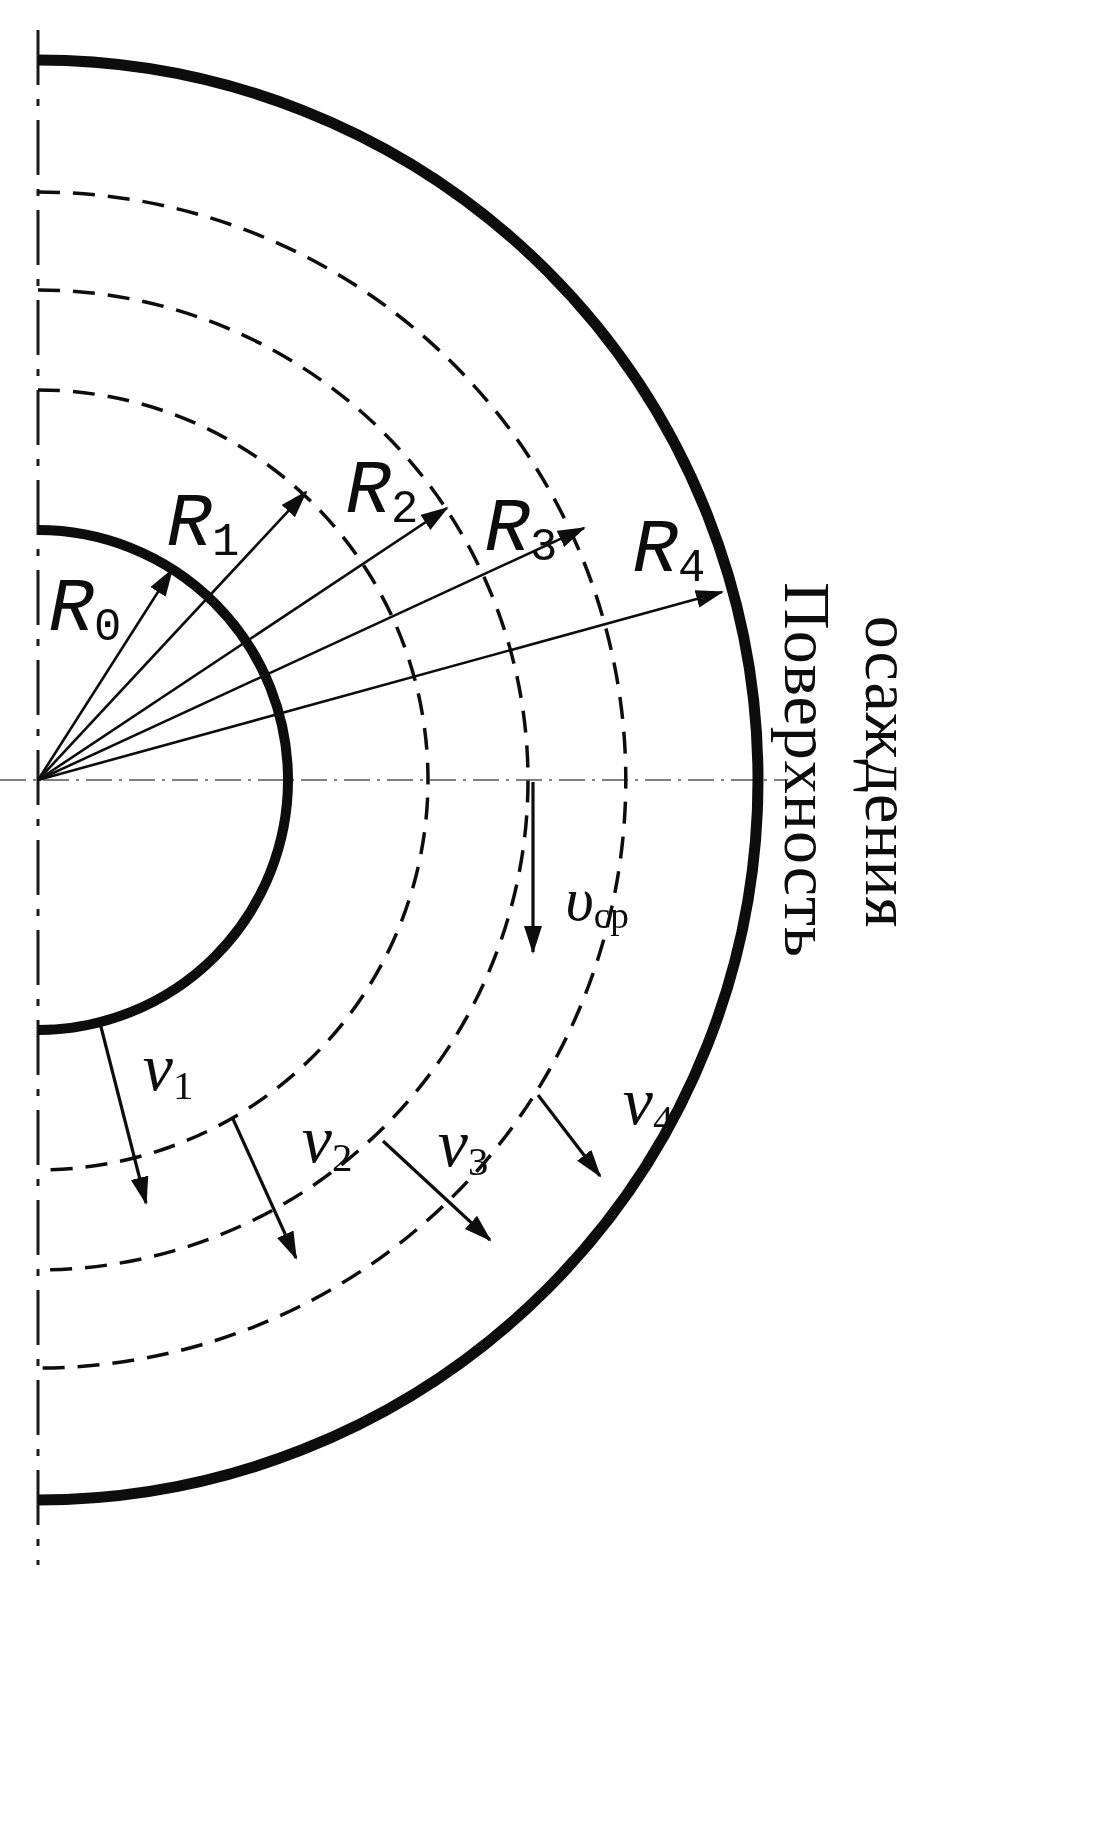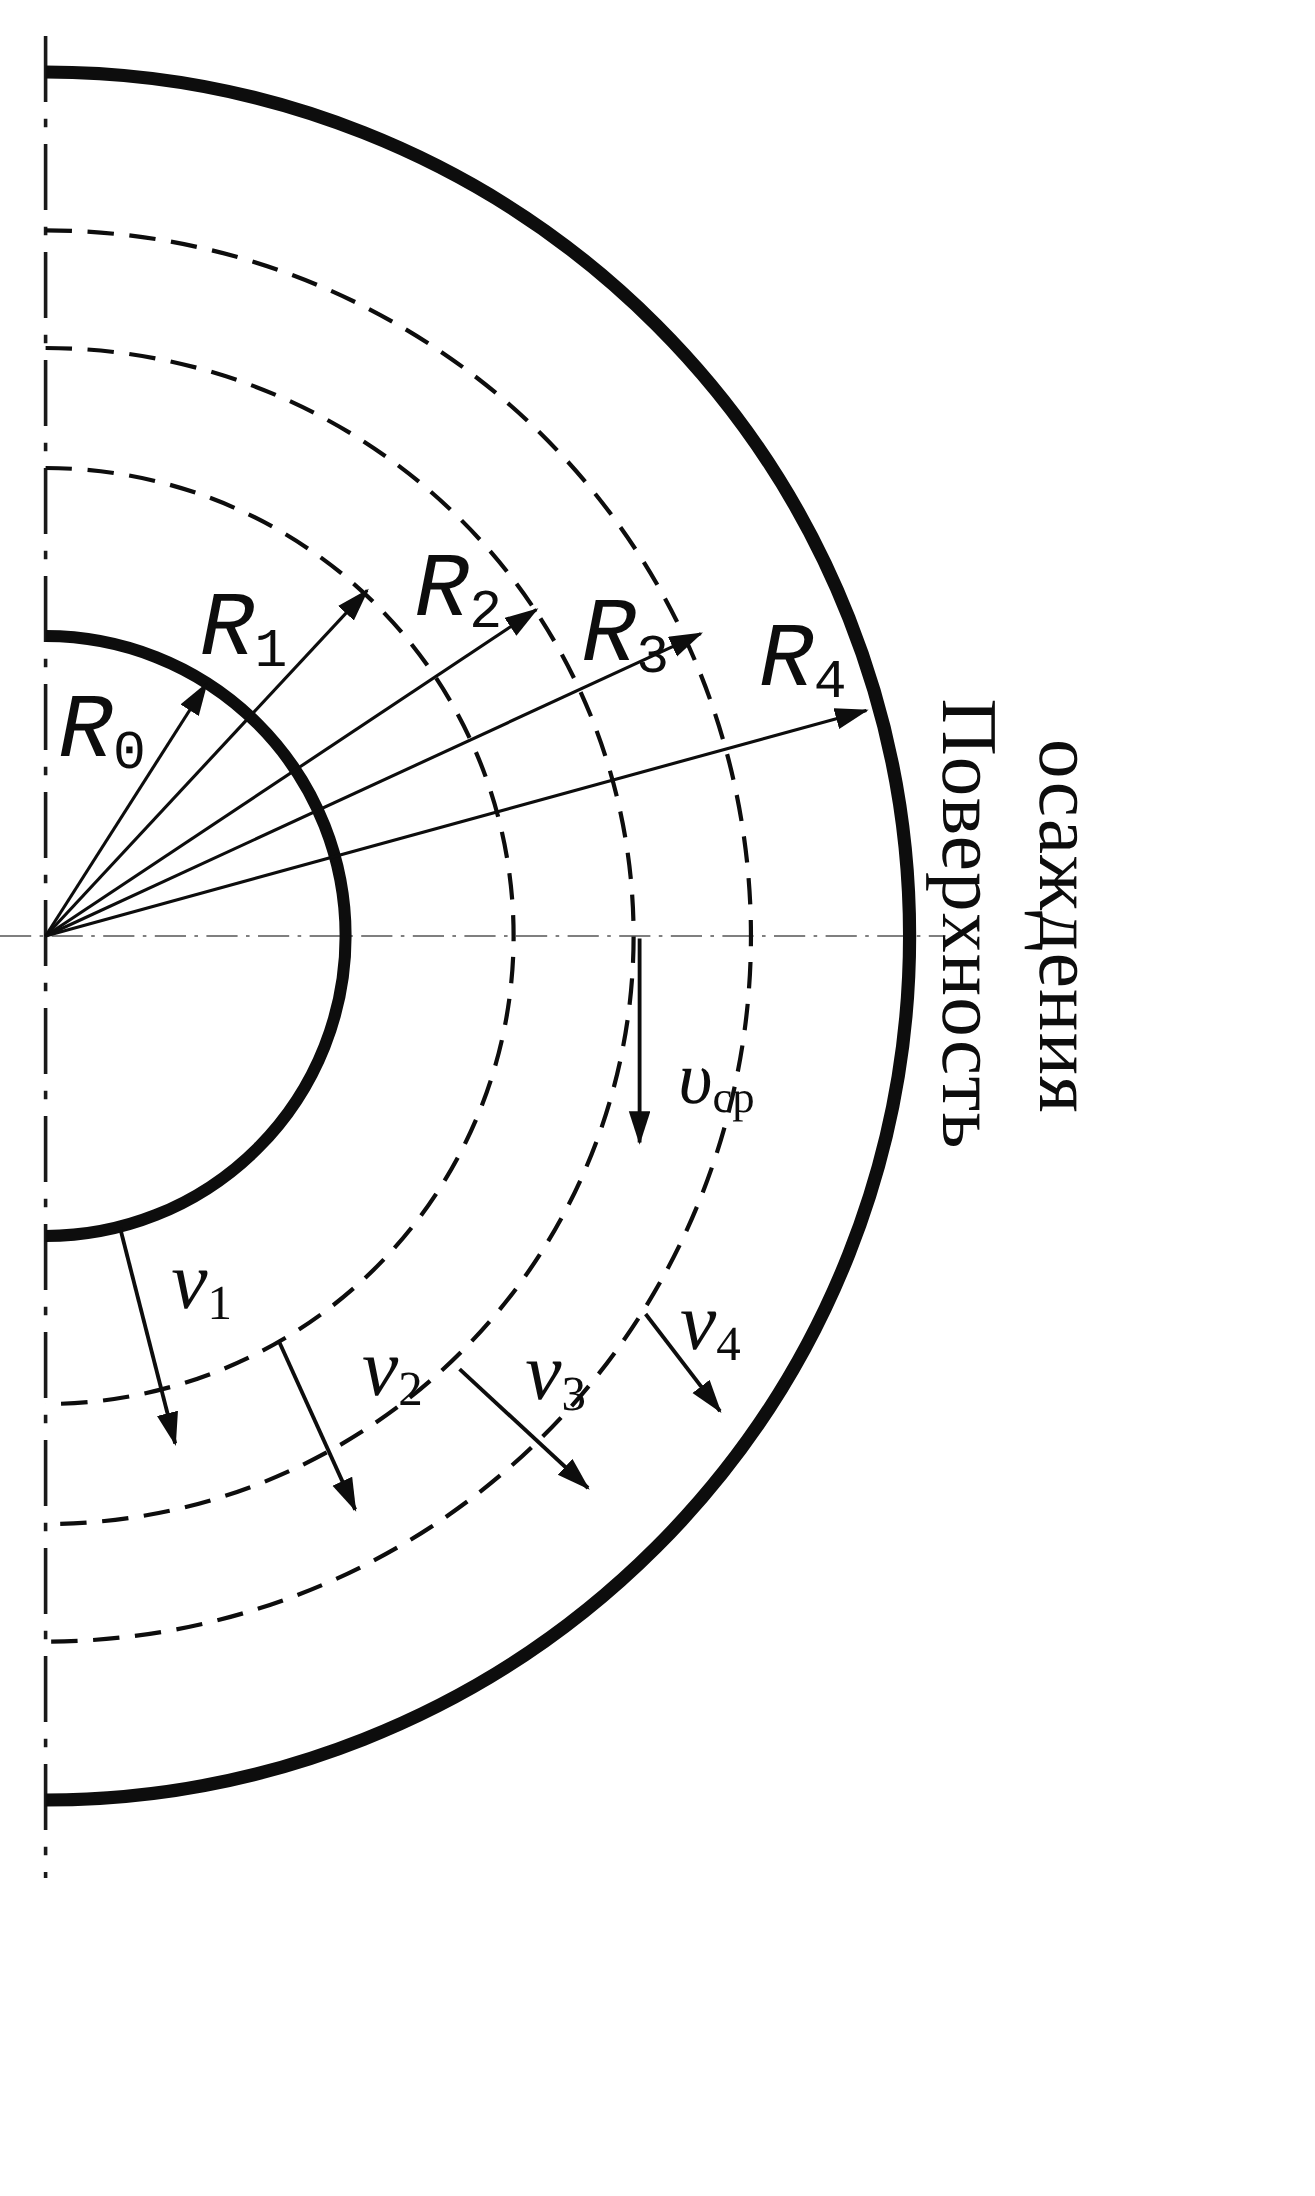--- a/index.html
+++ b/index.html
@@ -88,20 +88,20 @@
 
   <div class="lbl v-lbl" style="left:168px;top:1070px;">
     <span class="lbl-base">ν</span><span class="lbl-sub">1</span>
   </div>
   <div class="lbl v-lbl" style="left:327px;top:1142px;">
     <span class="lbl-base">ν</span><span class="lbl-sub">2</span>
   </div>
   <div class="lbl v-lbl" style="left:463px;top:1146px;text-align:center;">
     <span class="lbl-base">ν</span><span class="lbl-sub">3</span>
   </div>
-  <div class="lbl v-lbl" style="left:592px;top:1104px;">
+  <div class="lbl v-lbl" style="left:648px;top:1104px;">
     <span class="lbl-base">ν</span><span class="lbl-sub">4</span>
   </div>
 
   <div class="lbl side-lbl" style="left:807px;top:770px;">Поверхность</div>
   <div class="lbl side-lbl" style="left:888px;top:772px;">осаждения</div>
 
 </div>
 
 </body></html>

